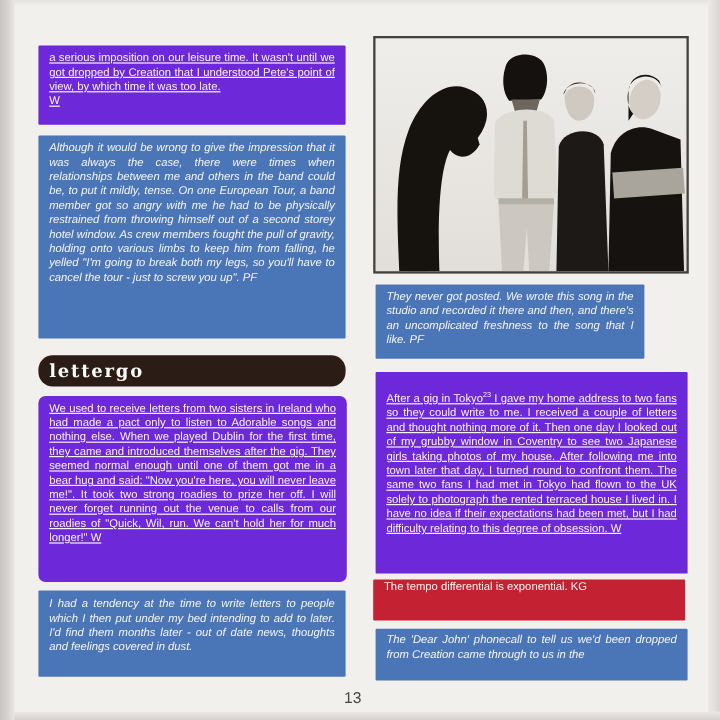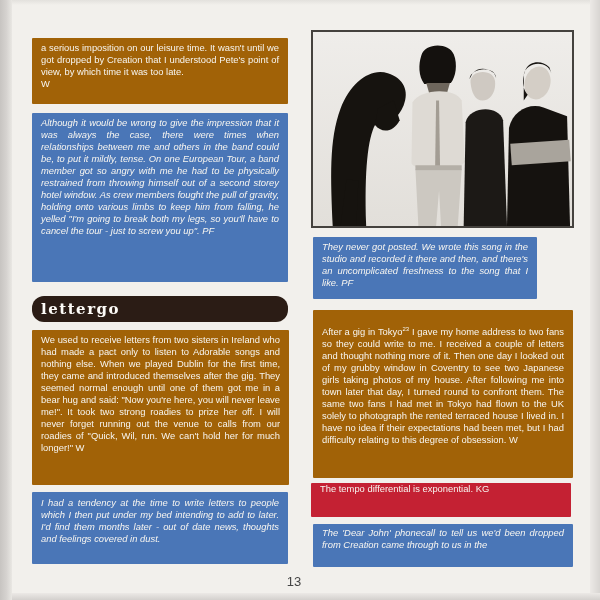--- a/index.html
+++ b/index.html
@@ -19,30 +19,30 @@
     background:linear-gradient(180deg,#e3e1dd 0%,#f2f0ec 100%);}
 
   .block{position:absolute;border-radius:1px;overflow:hidden;box-sizing:border-box;}
   .tb{
     color:#f7f5f0;
     font-size:9.4px;line-height:12px;
     text-align:justify;
     white-space:pre-line;
     padding:4px 9px;
   }
-  .orange{background:#a16207;}
+  .orange{background:#6d28d9;text-decoration:underline;}
   .blue{background:#4a76b7;font-style:italic;}
   .red{background:#c42133;}
   .barblack{background:#2b1c15;}
 
   
   .l1{left:32px;top:38px;width:256px;height:66px;}
   .l2{left:32px;top:113px;width:256px;height:169px;}
   .lh{left:32px;top:296px;width:256px;height:26px;}
-  .l3{left:32px;top:330px;width:257px;height:155px;}
+  .l3{left:32px;top:330px;width:257px;height:155px;border-radius:6px;}
   .l4{left:32px;top:492px;width:256px;height:72px;padding-top:5px;}
   
   .r1{left:313px;top:237px;width:224px;height:62px;}
   .r2{left:313px;top:310px;width:260px;height:168px;}
   .r3{left:311px;top:483px;width:260px;height:34px;padding-top:0;}
   .r4{left:313px;top:524px;width:260px;height:43px;padding-top:3px;}
 
   .heading{
     font-family:"DejaVu Serif", serif;
     font-weight:bold;color:#fdfbf7;

